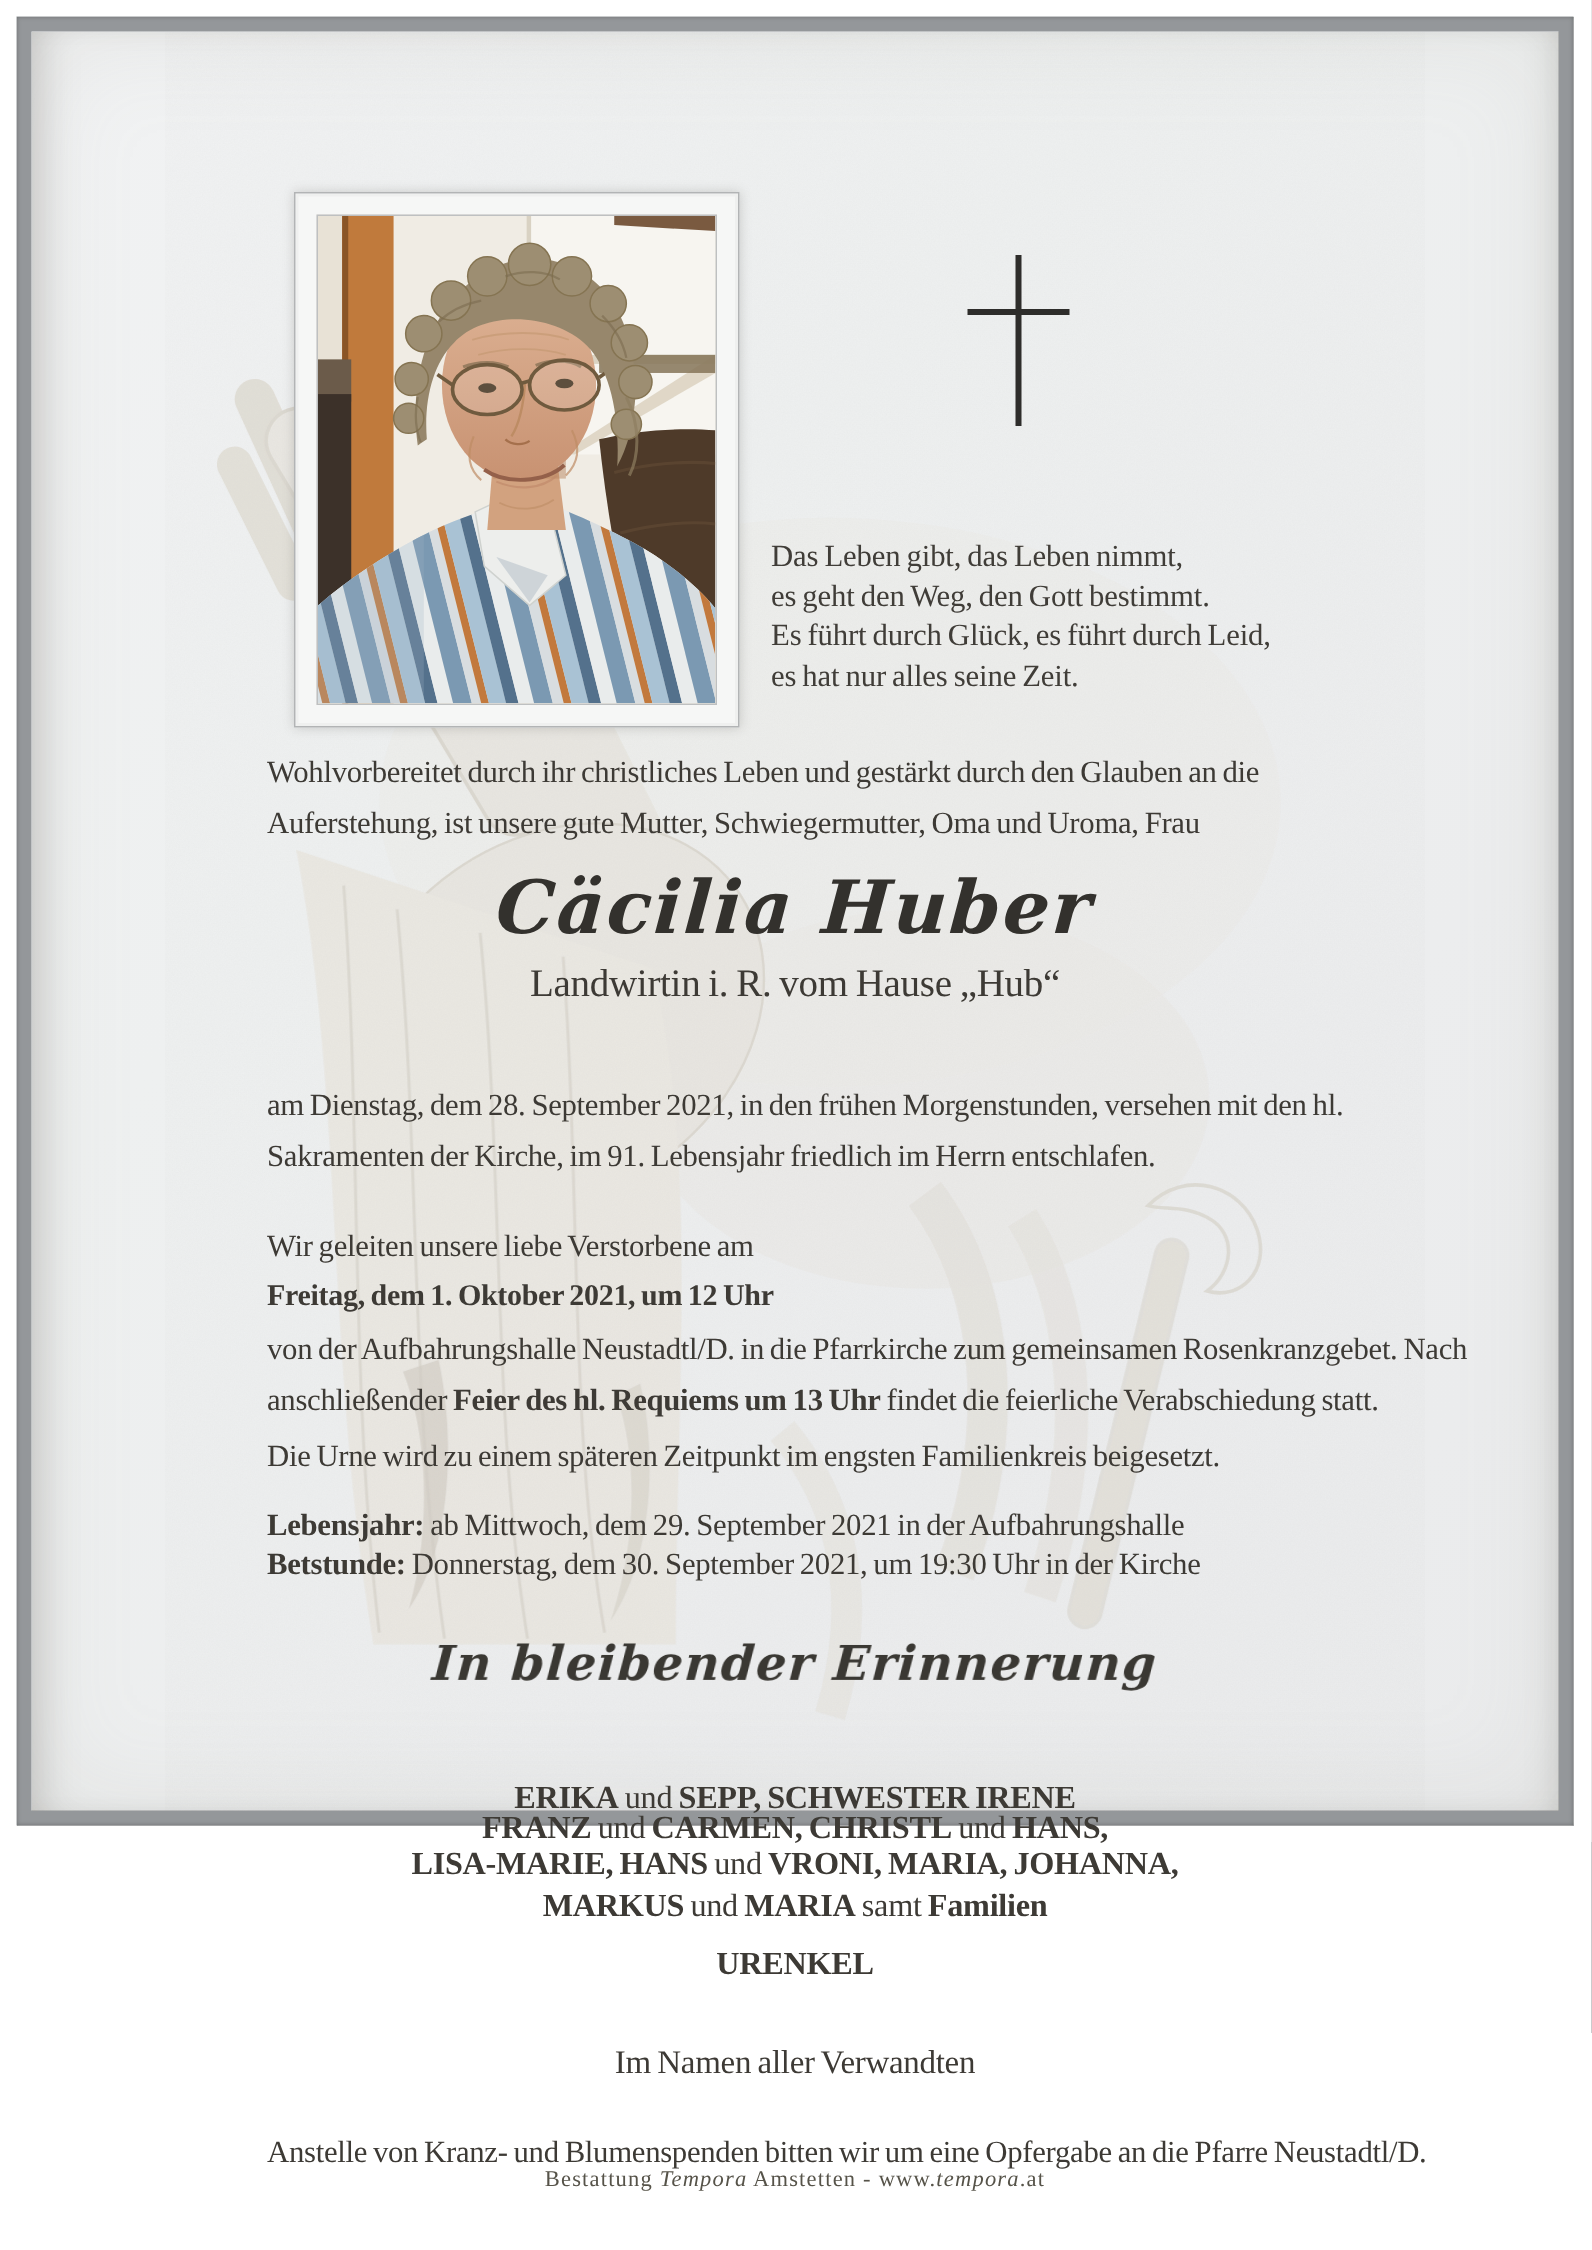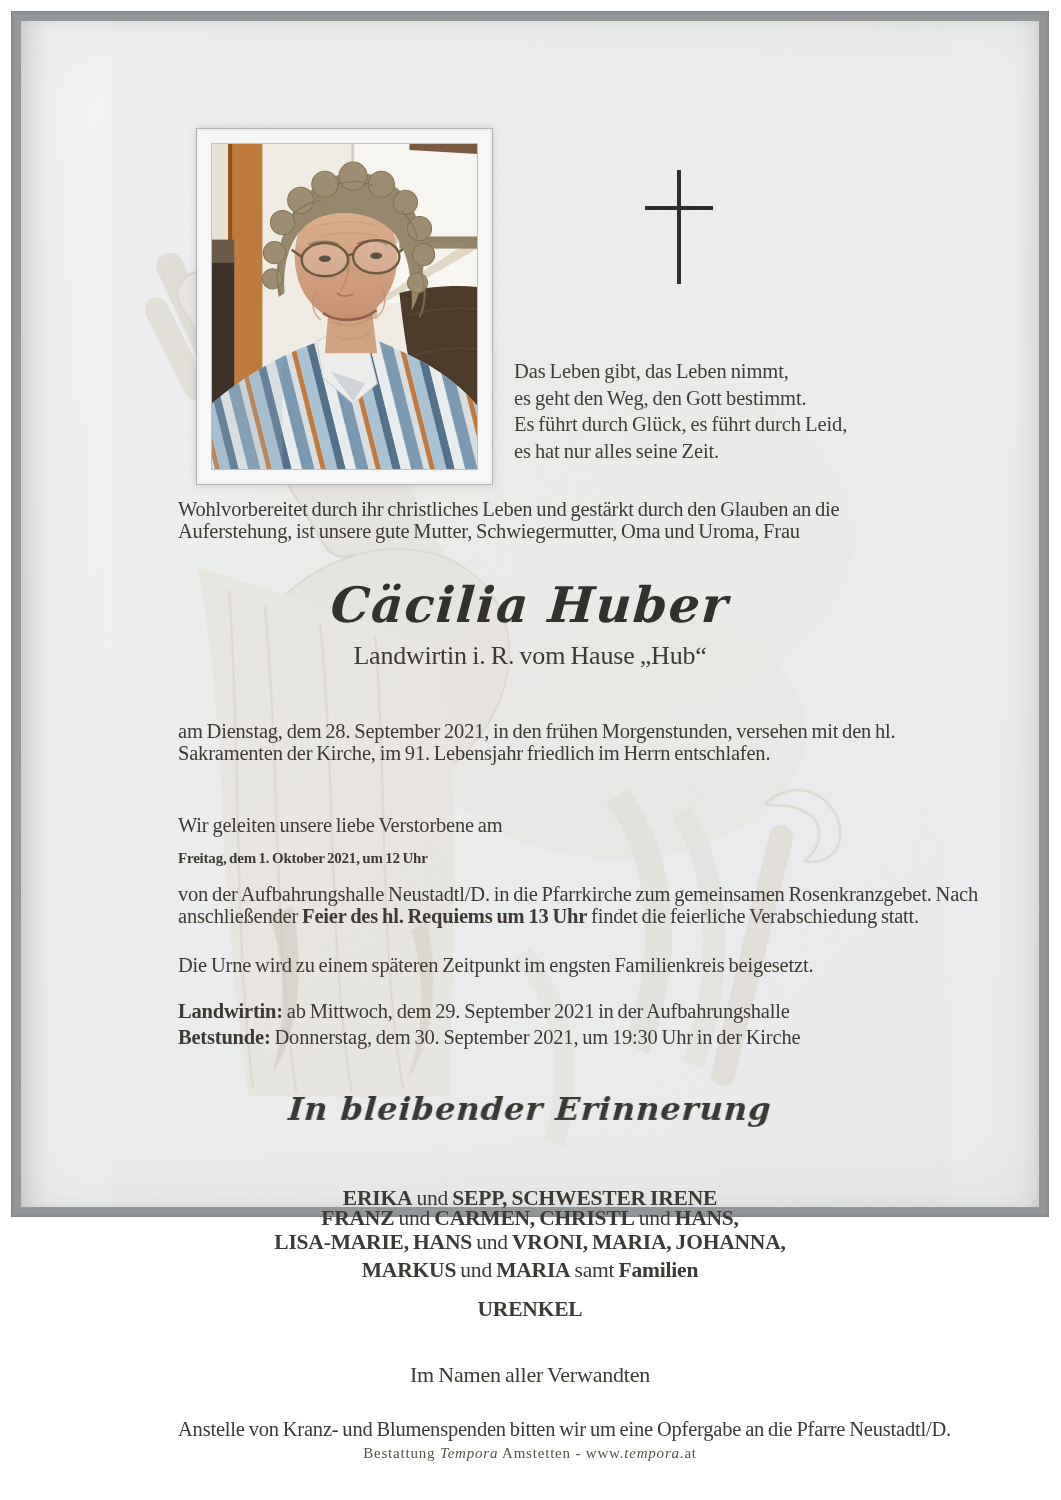--- a/index.html
+++ b/index.html
@@ -9,21 +9,21 @@
   .frame{position:absolute;left:11px;top:11px;right:12px;bottom:11px;
          background:#94979a;box-shadow:inset 0 0 3px rgba(60,60,60,.5);}
   .paper{position:absolute;left:21px;top:21px;right:22px;bottom:21px;
          background:linear-gradient(135deg,#f1f2f3 0%,#eef0f0 35%,#ecedee 70%,#eaebec 100%);
          box-shadow:inset 20px 0 26px -16px rgba(125,123,117,.38),
                     inset -14px 0 20px -12px rgba(130,128,122,.28),
                     inset 0 0 70px rgba(168,165,158,.16);}
   .bg-art{position:absolute;left:0;top:0;width:100%;height:100%;pointer-events:none;}
   .abs{position:absolute;}
   .t{color:#3d3a35;letter-spacing:-0.2px;word-spacing:-1px;}
-  .body-text{font-size:20.5px;line-height:22px;}
+  .body-text{font-size:20.5px;line-height:34px;}
   .center{left:0;right:0;text-align:center;}
   .bold{font-weight:bold;}
   .seg-b{font-weight:bold;}
   .seg-script{font-style:italic;letter-spacing:.8px;}
   .poem{font-size:20.5px;line-height:26.5px;color:#403d38;letter-spacing:-0.1px;}
   .name-script{font-family:"DejaVu Serif","Liberation Serif",serif;font-style:italic;font-weight:bold;
                font-size:49px;letter-spacing:1.5px;color:#33312d;transform:skewX(-4deg);}
   .memory-script{font-family:"DejaVu Serif","Liberation Serif",serif;font-style:italic;font-weight:bold;
                font-size:32px;letter-spacing:1px;color:#3a3833;transform:skewX(-4deg);}
   .subtitle{font-size:26px;line-height:27px;}
@@ -231,24 +231,24 @@
 
     <div class="abs t body-text" style="left:157px;top:477px;width:718px;">Wohlvorbereitet durch ihr christliches Leben und gestärkt durch den Glauben an die Auferstehung, ist unsere gute Mutter, Schwiegermutter, Oma und Uroma, Frau</div>
 
     <div class="abs center name-script" style="top:555px;">Cäcilia Huber</div>
 
     <div class="abs center t subtitle" style="top:621px;">Landwirtin i. R. vom Hause „Hub“</div>
 
     <div class="abs t body-text" style="left:157px;top:699px;width:762px;">am Dienstag, dem 28. September 2021, in den frühen Morgenstunden, versehen mit den hl. Sakramenten der Kirche, im 91. Lebensjahr friedlich im Herrn entschlafen.</div>
 
     <div class="abs t body-text" style="left:157px;top:793px;">Wir geleiten unsere liebe Verstorbene am</div>
-    <div class="abs t body-text bold" style="left:157px;top:826px;font-size:15px;">Freitag, dem 1. Oktober 2021, um 12 Uhr</div>
+    <div class="abs t body-text bold" style="left:157px;top:826px;font-size:20px;">Freitag, dem 1. Oktober 2021, um 12 Uhr</div>
     <div class="abs t body-text" style="left:157px;top:862px;width:850px;"><span>von der Aufbahrungshalle Neustadtl/D. in die Pfarrkirche zum gemeinsamen Rosenkranzgebet. Nach anschließender </span><span class="seg-b">Feier des hl. Requiems um 13 Uhr</span><span> findet die feierliche Verabschiedung statt.</span></div>
     <div class="abs t body-text" style="left:157px;top:933px;">Die Urne wird zu einem späteren Zeitpunkt im engsten Familienkreis beigesetzt.</div>
-    <div class="abs t body-text" style="left:157px;top:979px;"><span class="seg-b">Landwirtin:</span><span> ab Mittwoch, dem 29. September 2021 in der Aufbahrungshalle</span></div>
+    <div class="abs t body-text" style="left:157px;top:979px;"><span class="seg-b">Lebensjahr:</span><span> ab Mittwoch, dem 29. September 2021 in der Aufbahrungshalle</span></div>
     <div class="abs t body-text" style="left:157px;top:1005px;"><span class="seg-b">Betstunde:</span><span> Donnerstag, dem 30. September 2021, um 19:30 Uhr in der Kirche</span></div>
 
     <div class="abs center memory-script" style="top:1069px;">In bleibender Erinnerung</div>
 
     <div class="abs center t fam" style="top:1135px;margin-top:48px;"><span class="seg-b">FRANZ</span><span> und </span><span class="seg-b">CARMEN, CHRISTL</span><span> und </span><span class="seg-b">HANS,</span></div>
     <div class="abs center t fam" style="top:1163px;"><span class="seg-b">ERIKA</span><span> und </span><span class="seg-b">SEPP, SCHWESTER IRENE</span></div>
     <div class="abs center t fam" style="top:1207px;"><span class="seg-b">LISA-MARIE, HANS</span><span> und </span><span class="seg-b">VRONI, MARIA, JOHANNA,</span></div>
     <div class="abs center t fam" style="top:1235px;"><span class="seg-b">MARKUS</span><span> und </span><span class="seg-b">MARIA</span><span> samt </span><span class="seg-b">Familien</span></div>
     <div class="abs center t fam bold" style="top:1274px;">URENKEL</div>
 

